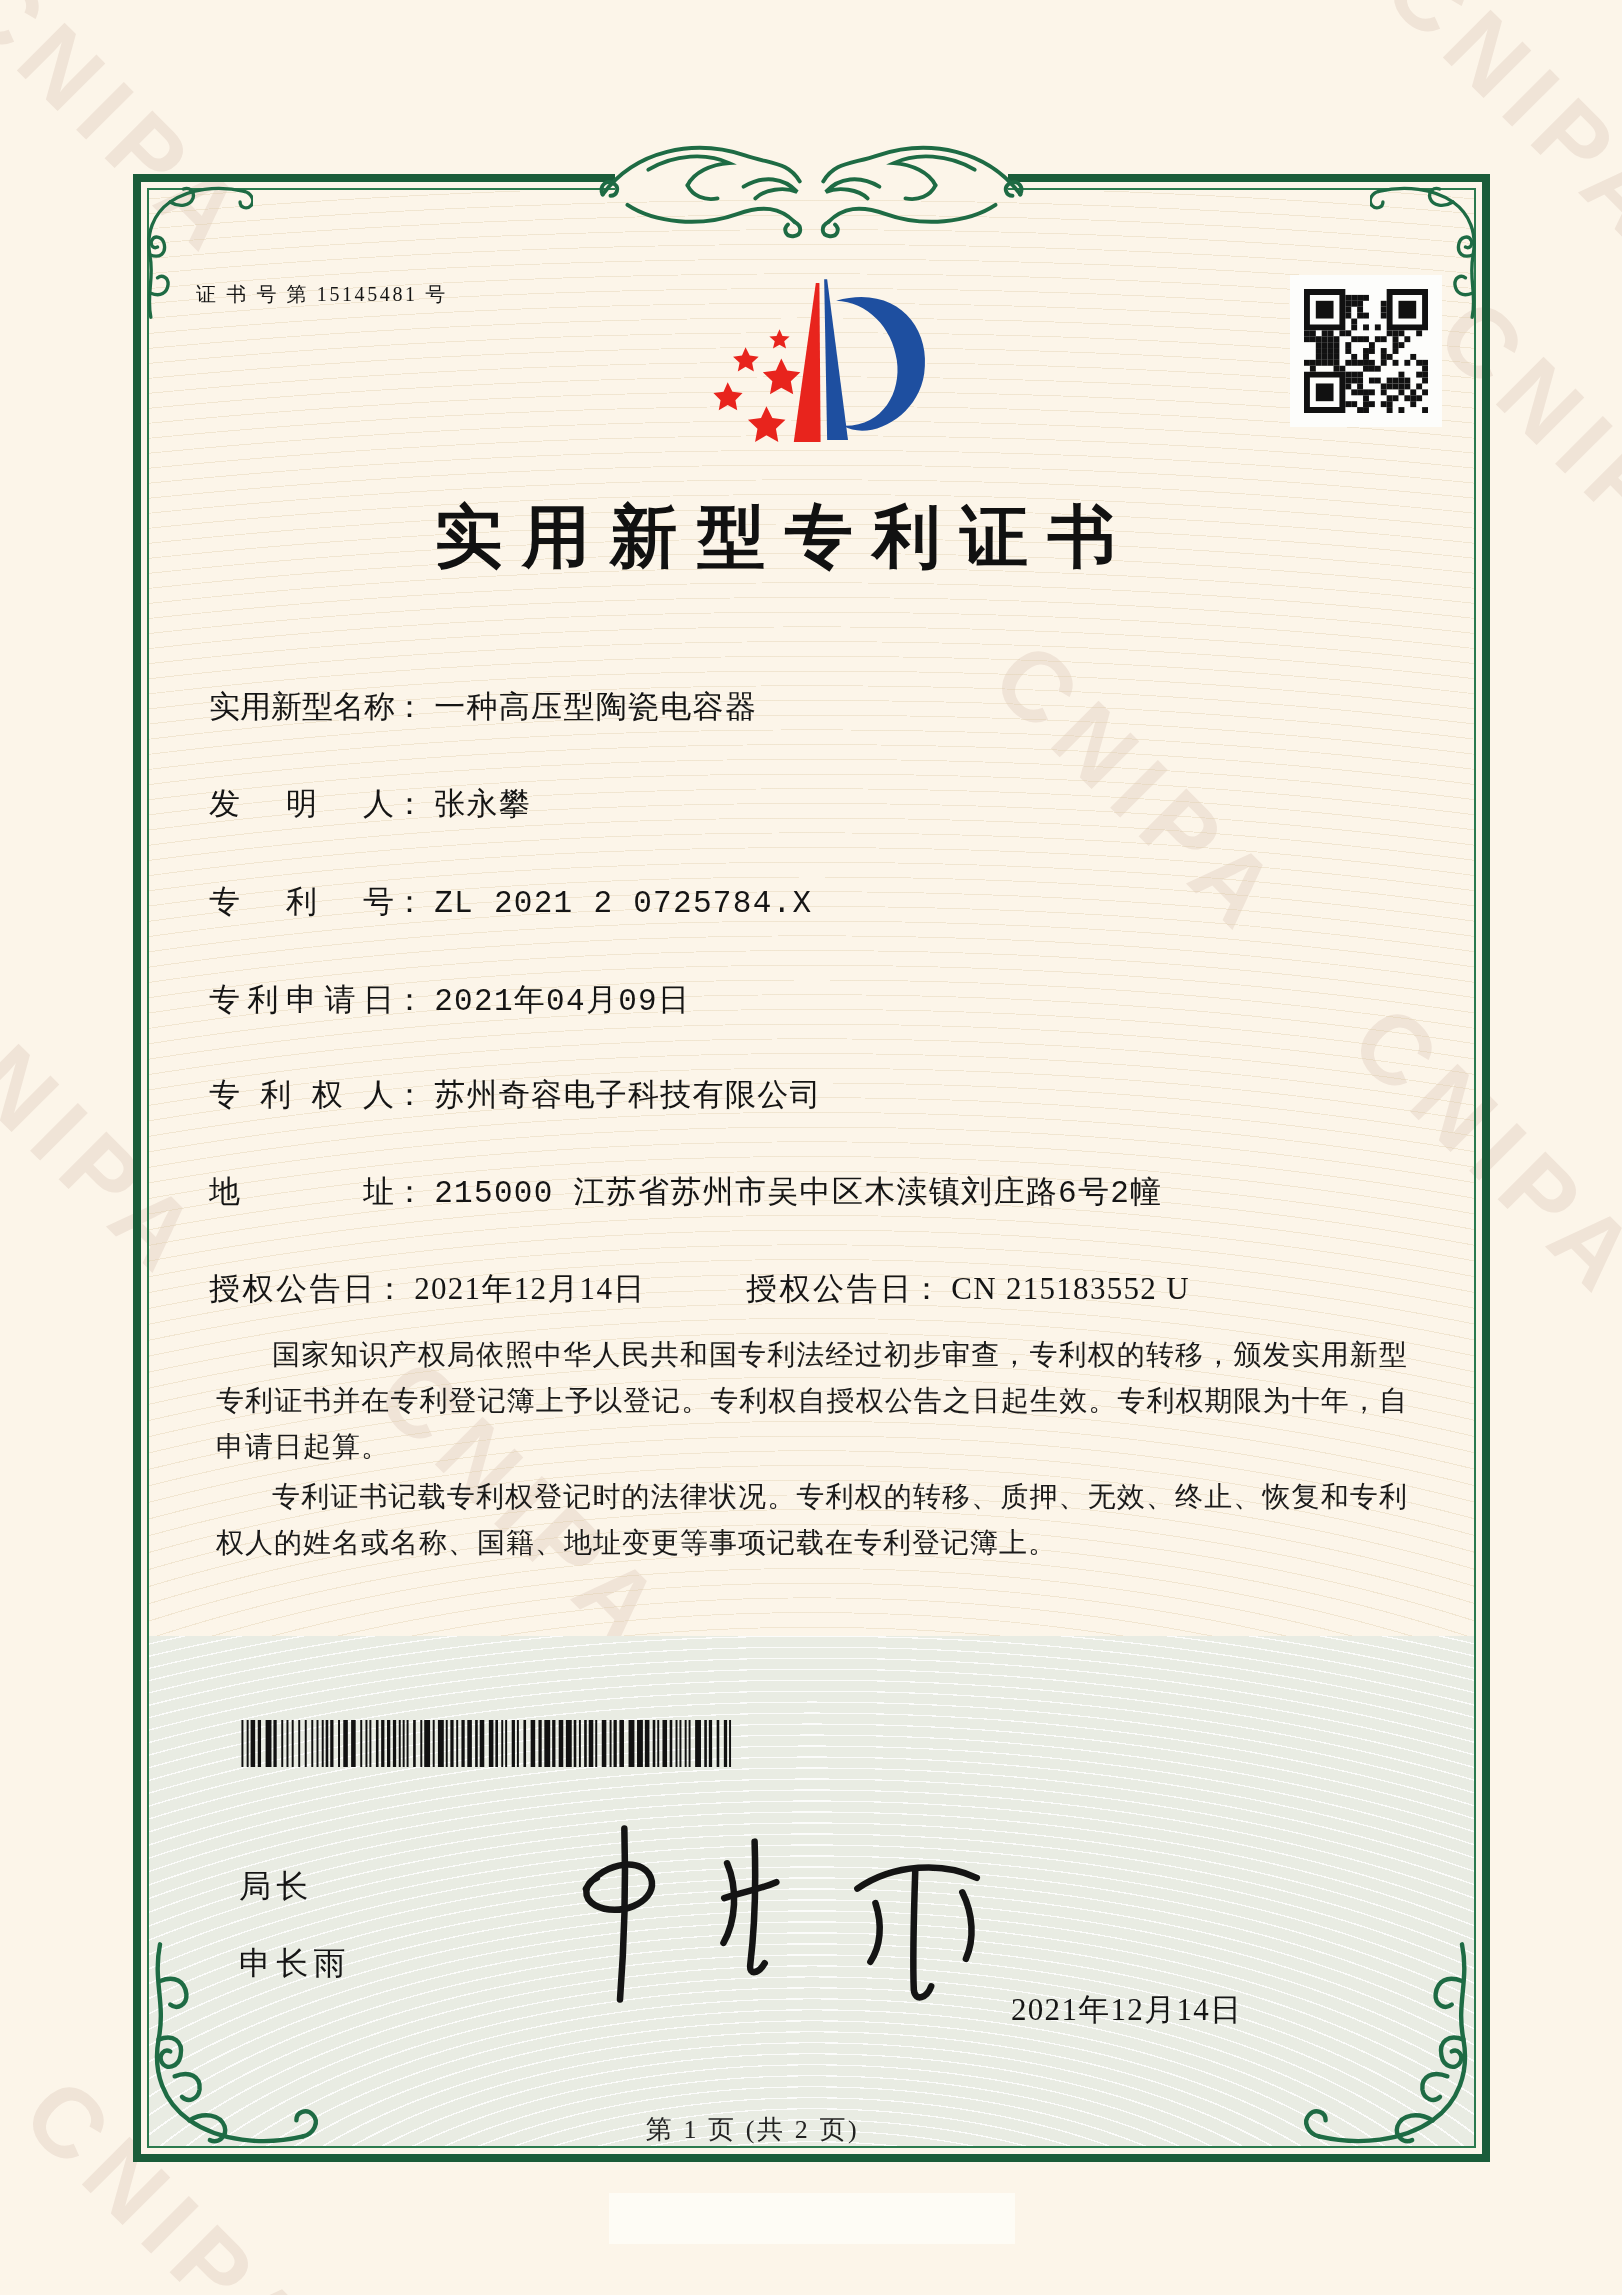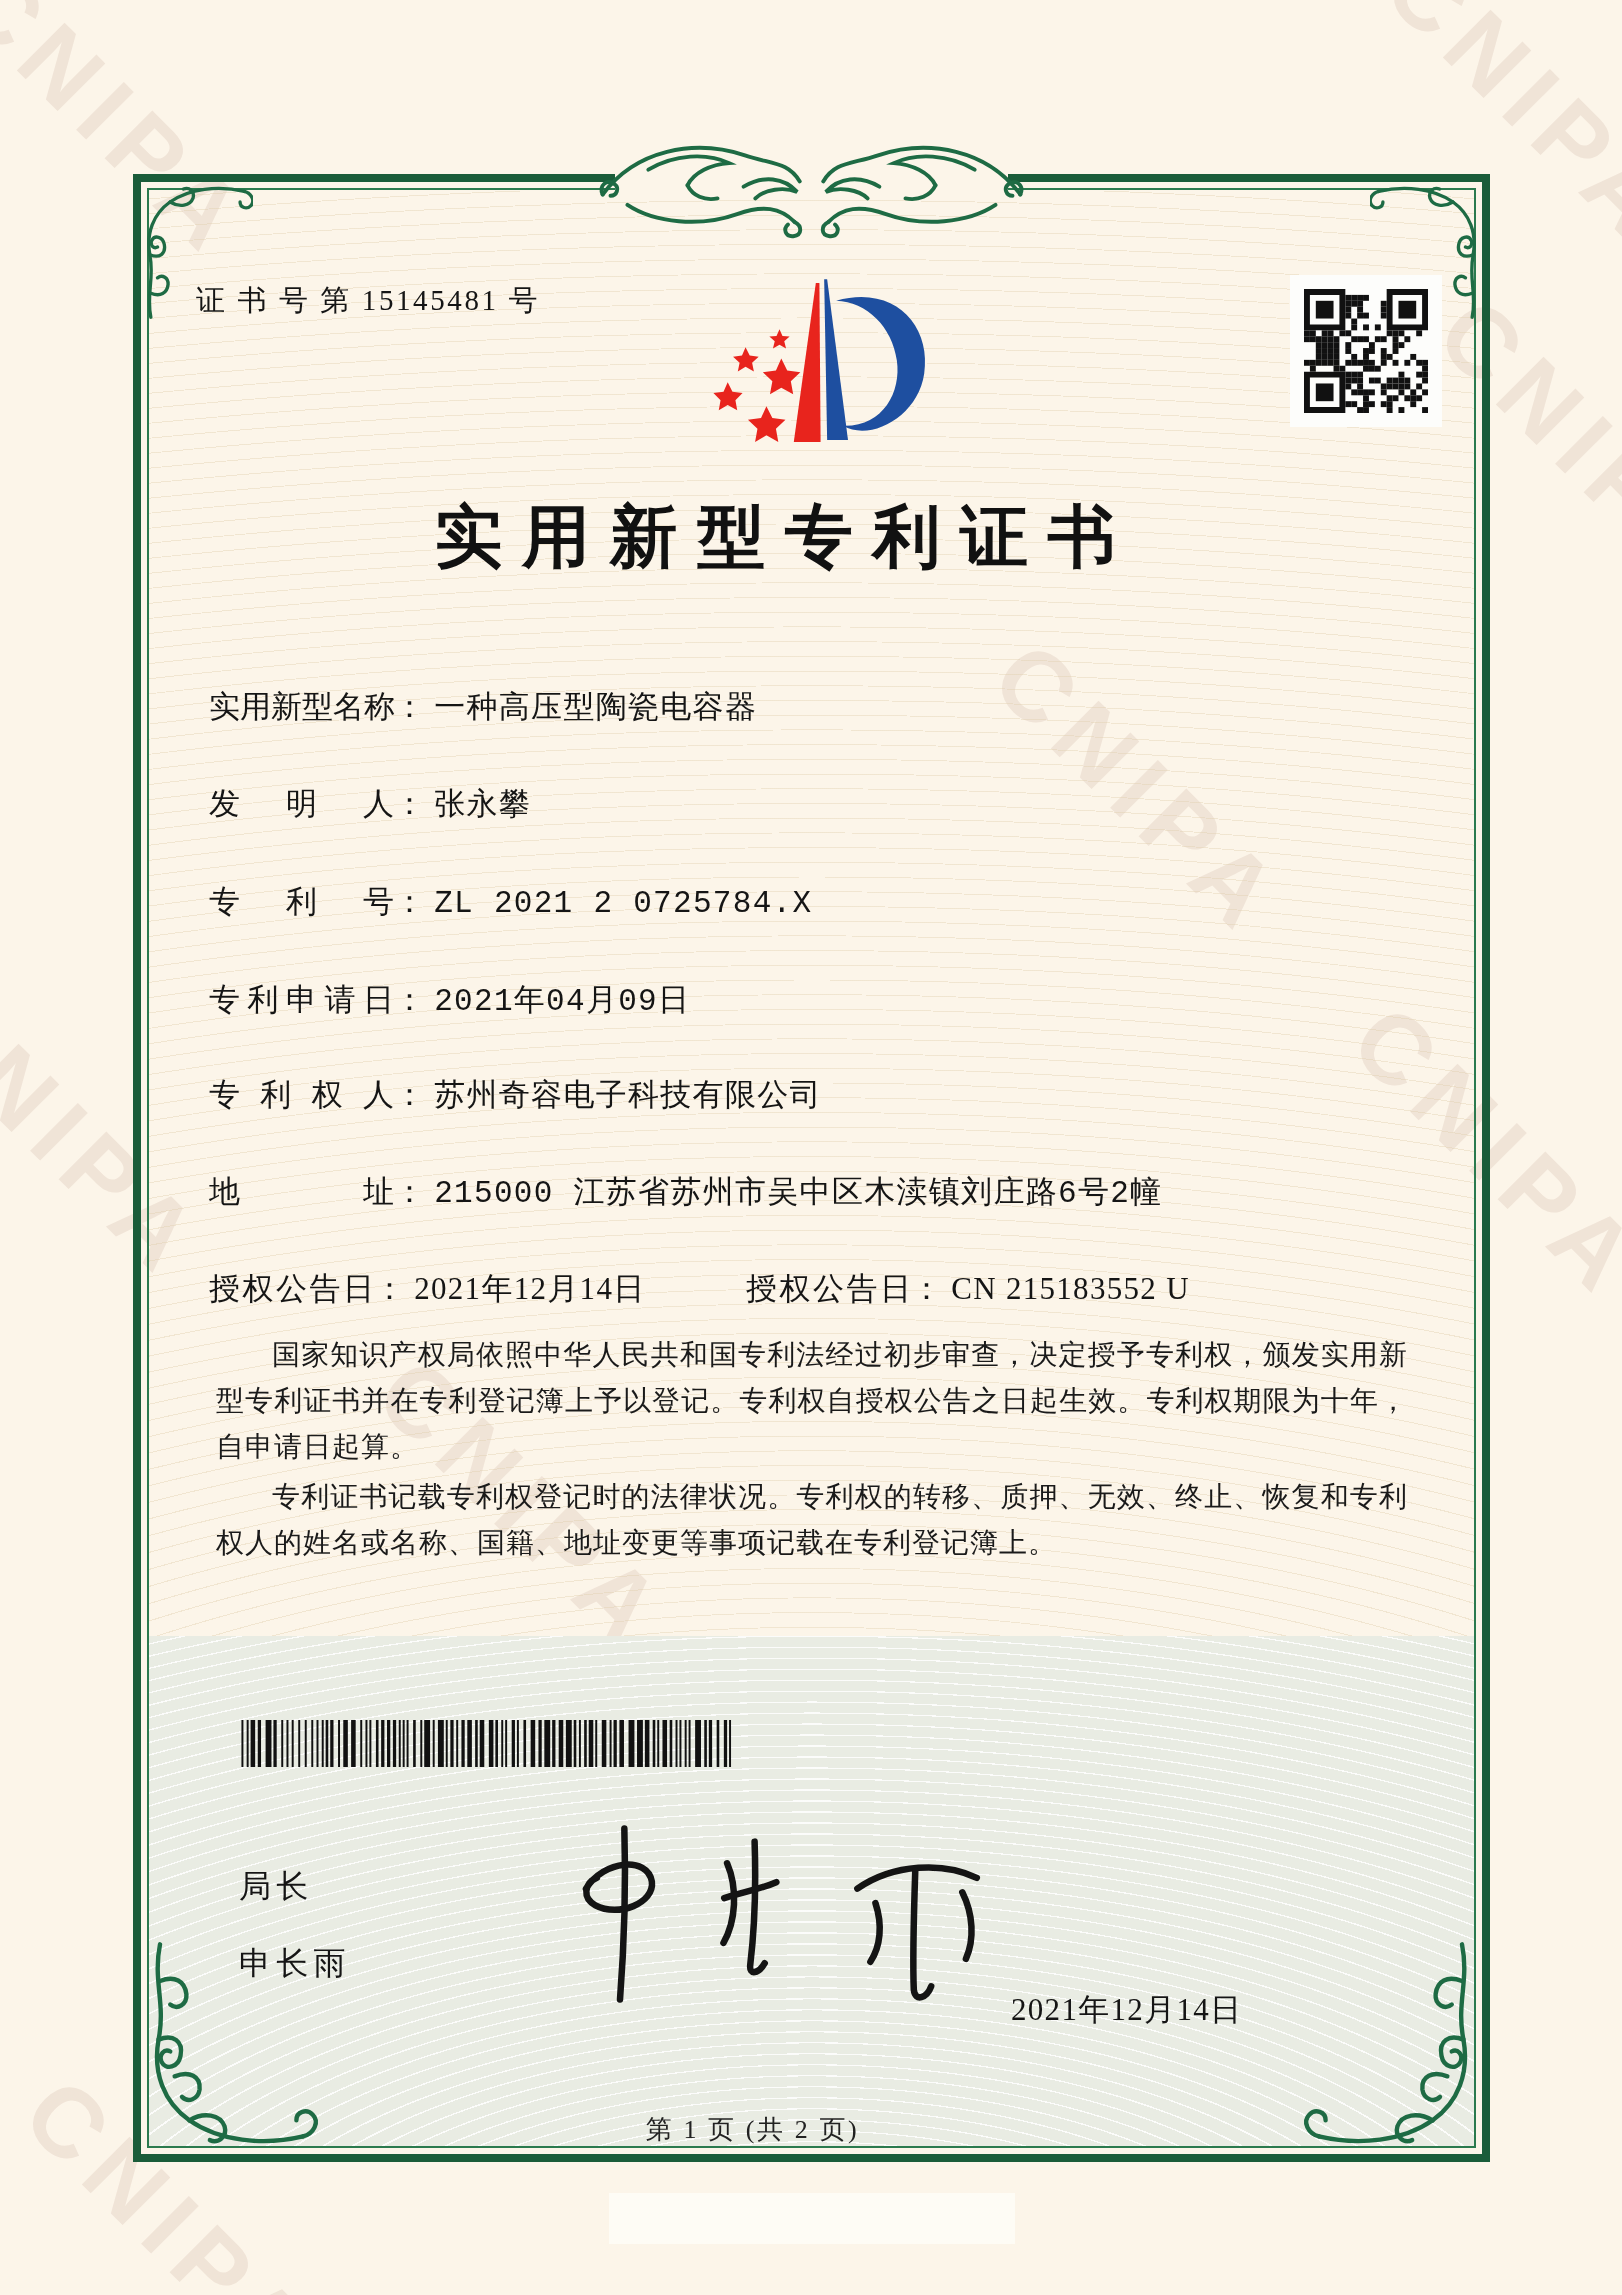--- a/index.html
+++ b/index.html
@@ -24,21 +24,21 @@
   .frame-outer{position:absolute;left:133px;top:174px;right:133px;bottom:133px;
       border:8.5px solid #1a5c39;}
   .frame-inner{position:absolute;left:147px;top:188px;right:147px;bottom:147px;
       border:2px solid #2b7a4e;}
   .ornament-backdrop{position:absolute;left:615px;top:162px;width:393px;height:37px;background:#fcf5e9;}
   .flourish{position:absolute;}
   .flourish svg, .top-ornament svg, .logo svg, .signature svg{display:block;}
   .top-ornament{position:absolute;left:589px;top:124px;width:445px;height:124px;}
 
   
-  .cert-number{position:absolute;left:196px;top:281px;font-size:29px;letter-spacing:2.6px;color:#151515;}
+  .cert-number{position:absolute;left:196px;top:281px;font-size:20px;letter-spacing:2.6px;color:#151515;}
   .title{position:absolute;left:0;top:492px;width:1550px;text-align:center;
       font-size:68px;font-weight:bold;letter-spacing:19.6px;text-indent:19.6px;color:#111;}
 
   .frow{position:absolute;left:209px;font-size:31px;color:#151515;white-space:nowrap;font-family:Liberation Mono, monospace;}
   .flabel{display:inline-block;width:185px;text-align:justify;text-align-last:justify;vertical-align:bottom;}
   .flabel5{display:inline-block;width:165px;text-align:justify;text-align-last:justify;vertical-align:bottom;}
   .fcolon{display:inline-block;margin-right:9.2px;}
   .fvalue{letter-spacing:1.3px;}
   .grant-2{position:absolute;left:537px;top:0;white-space:nowrap;}
   .grant-row{position:absolute;left:209px;font-size:31px;color:#151515;white-space:nowrap;width:1243px;}
@@ -335,21 +335,21 @@
   </div>
 
   <div class="grant-row" style="top:1268px;">
     <span class="flabel5">授权公告日</span><span class="fcolon">：</span><span class="fvalue">2021年12月14日</span>
     <span class="grant-2">
       <span class="flabel5">授权公告日</span><span class="fcolon">：</span><span class="fvalue">CN 215183552 U</span>
     </span>
   </div>
 
   <div class="paras">
-    <p>国家知识产权局依照中华人民共和国专利法经过初步审查，决定授予专利权，颁发实用新型专利证书并在专利登记簿上予以登记。专利权自授权公告之日起生效。专利权期限为十年，自申请日起算。</p>
+    <p>国家知识产权局依照中华人民共和国专利法经过初步审查，专利权的转移，颁发实用新型专利证书并在专利登记簿上予以登记。专利权自授权公告之日起生效。专利权期限为十年，自申请日起算。</p>
     <p>专利证书记载专利权登记时的法律状况。专利权的转移、质押、无效、终止、恢复和专利权人的姓名或名称、国籍、地址变更等事项记载在专利登记簿上。</p>
   </div>
 
   <svg class="barcode" id="barcode" width="497" height="47" viewBox="0 0 760 72" fill="#111">
       <rect x="0" y="0" width="3" height="72"></rect>
       <rect x="8" y="0" width="3" height="72"></rect>
       <rect x="14" y="0" width="7" height="72"></rect>
       <rect x="25" y="0" width="5" height="72"></rect>
       <rect x="37" y="0" width="9" height="72"></rect>
       <rect x="49" y="0" width="5" height="72"></rect>

